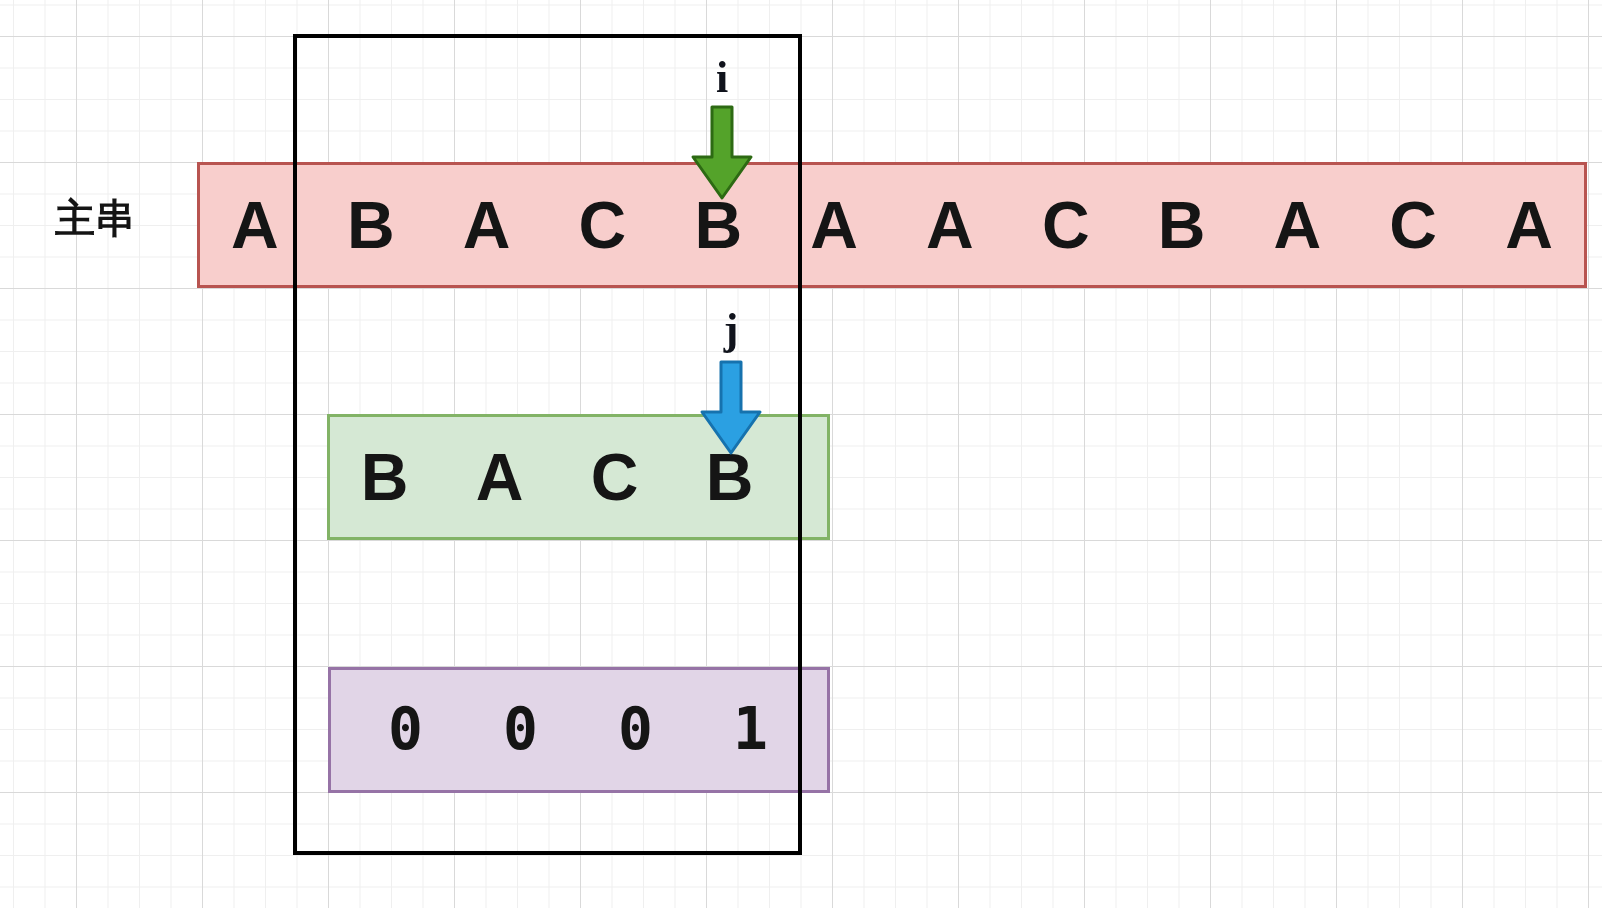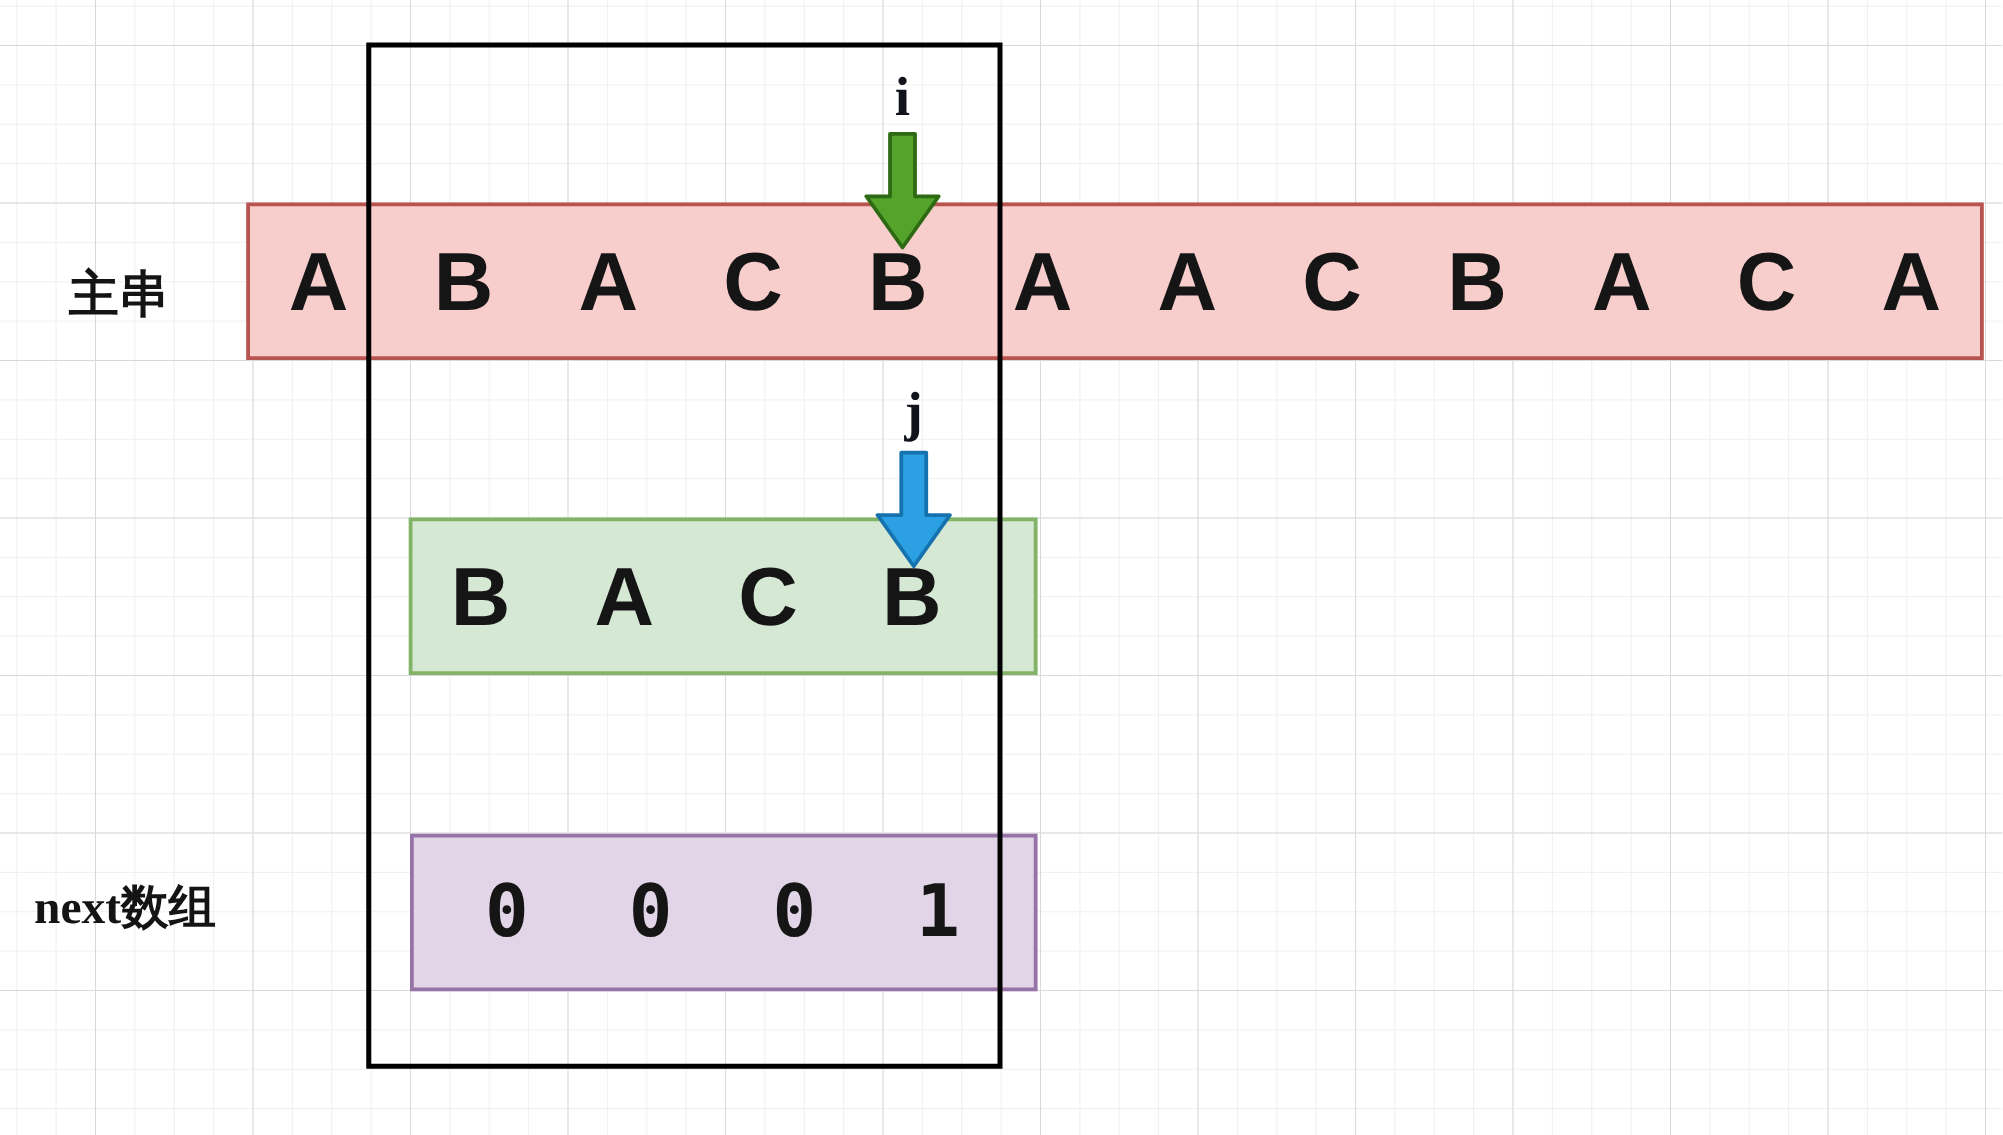--- a/index.html
+++ b/index.html
@@ -51,21 +51,21 @@
     font-weight:700;font-size:66px;}
   .row-next{left:348px;top:667px;width:460px;height:123px;
     font-family:"DejaVu Sans Mono", monospace;font-weight:700;font-size:58px;}
 
   
   .side-label{
     position:absolute;z-index:3;color:#141414;
     font-family:"Liberation Serif","DejaVu Serif",serif;
     font-weight:700;text-align:center;
   }
-  .label-main{left:10px;top:208px;width:170px;font-size:40px;}
+  .label-main{left:10px;top:191px;width:170px;font-size:40px;}
   .label-pattern{left:8px;top:451px;width:170px;font-size:40px;}
   .label-next{left:10px;top:700px;width:180px;font-size:38px;}
 
   
   .ptr-label{
     position:absolute;z-index:4;width:64px;text-align:center;
     font-family:"Liberation Serif","DejaVu Serif",serif;
     font-weight:700;font-size:44px;color:#10131c;
   }
   .ptr-label-i{left:690px;top:52px;}
@@ -108,21 +108,20 @@
       <div class="cell">B</div>
     </div>
   <div class="row row-next">
       <div class="cell">0</div>
       <div class="cell">0</div>
       <div class="cell">0</div>
       <div class="cell">1</div>
     </div>
 
   <div class="side-label label-main">主串</div>
-  <div class="side-label label-next">next数组</div>
 
   <div class="ptr-label ptr-label-i">i</div>
   <svg class="arrow arrow-i" width="64" height="96" viewBox="0 0 64 96">
     <polygon points="22,2 42,2 42,52 61,52 32,93 3,52 22,52"></polygon>
   </svg>
 
   <div class="ptr-label ptr-label-j">j</div>
   <svg class="arrow arrow-j" width="64" height="96" viewBox="0 0 64 96">
     <polygon points="22,2 42,2 42,52 61,52 32,93 3,52 22,52"></polygon>
   </svg>

